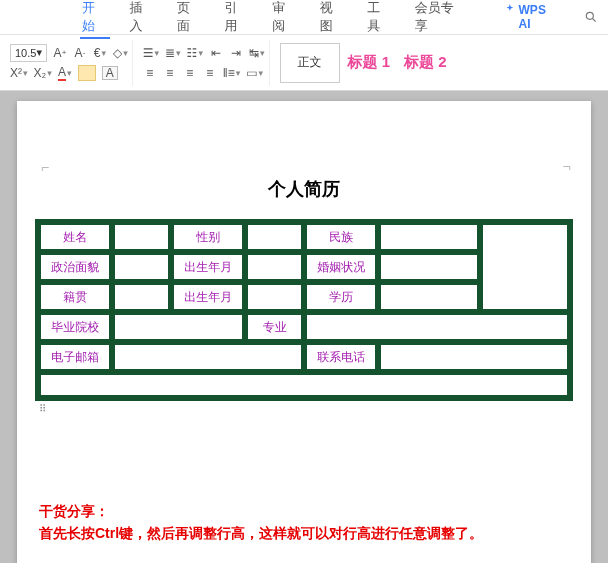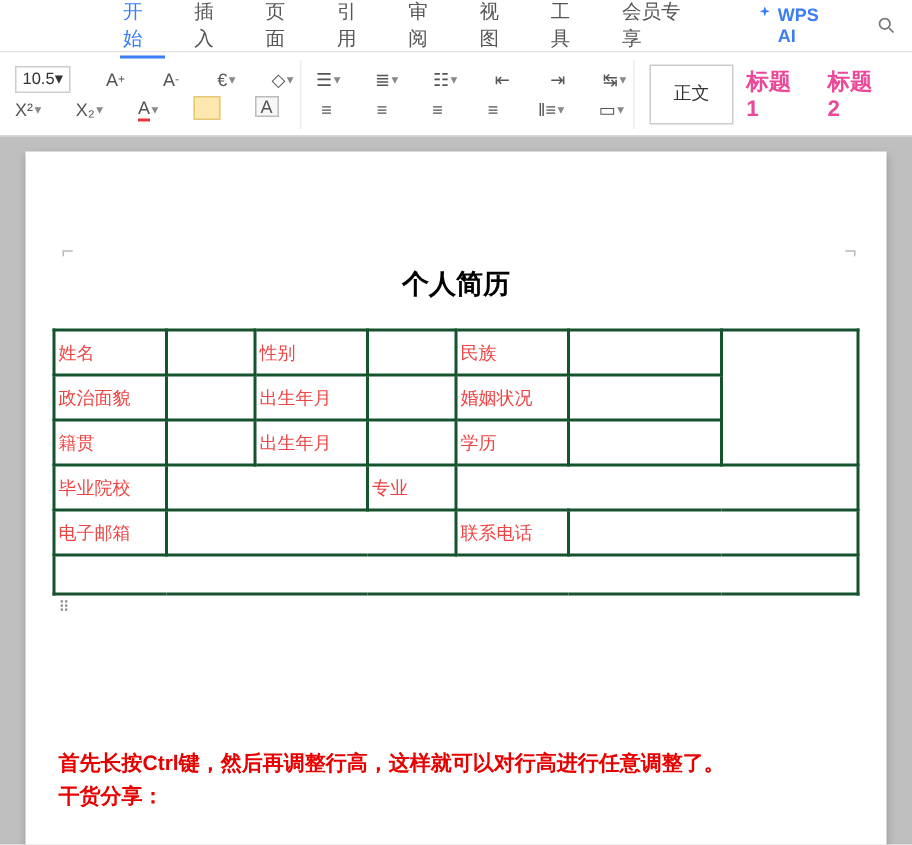--- a/index.html
+++ b/index.html
@@ -65,21 +65,22 @@
     flex-direction: column;
     gap: 2px;
     padding: 0 4px;
     height: 46px;
     justify-content: center;
     border-right: 1px solid #eee;
   }
   .rgroup:last-of-type { border-right: none; }
   .rrow {
     display: flex;
-    gap: 23px;
+    align-items: center;
+    gap: 6px;
   }
   .rbtn {
     min-width: 14px;
     height: 18px;
     display: flex;
     align-items: center;
     justify-content: center;
     color: #555;
     font-size: 12px;
     cursor: pointer;
@@ -140,25 +141,26 @@
     color: #000000;
     margin: 18px 0 18px 0;
   }
 
   table.resume {
     border-collapse: collapse;
     width: 100%;
     table-layout: fixed;
   }
   table.resume td {
-    border: 2px solid #14532d;
+    border: 6px solid #14532d;
     height: 30px;
     font-size: 12px;
+    text-align: center;
     vertical-align: middle;
-    color: #ef4444;
+    color: #a21caf;
     padding: 0 2px;
   }
   .drag-dots {
     font-size: 10px; color:#888; margin-top:2px; text-align:left; padding-left:4px; letter-spacing:2px;
   }
 
   .tip {
     margin-top: 86px;
     color: #e60000;
     font-size: 14px;
@@ -301,17 +303,17 @@
         <td colspan="2"></td>
       </tr>
       <tr>
         <td colspan="7" style="height:26px"></td>
       </tr>
     </tbody>
       </table>
     <div class="drag-dots">⠿</div>
 
     <div class="tip">
+      <div>干货分享：</div>
       <div>首先长按Ctrl键，然后再调整行高，这样就可以对行高进行任意调整了。</div>
-      <div>干货分享：</div>
     </div>
   </div>
 </div>
 
 </body></html>

